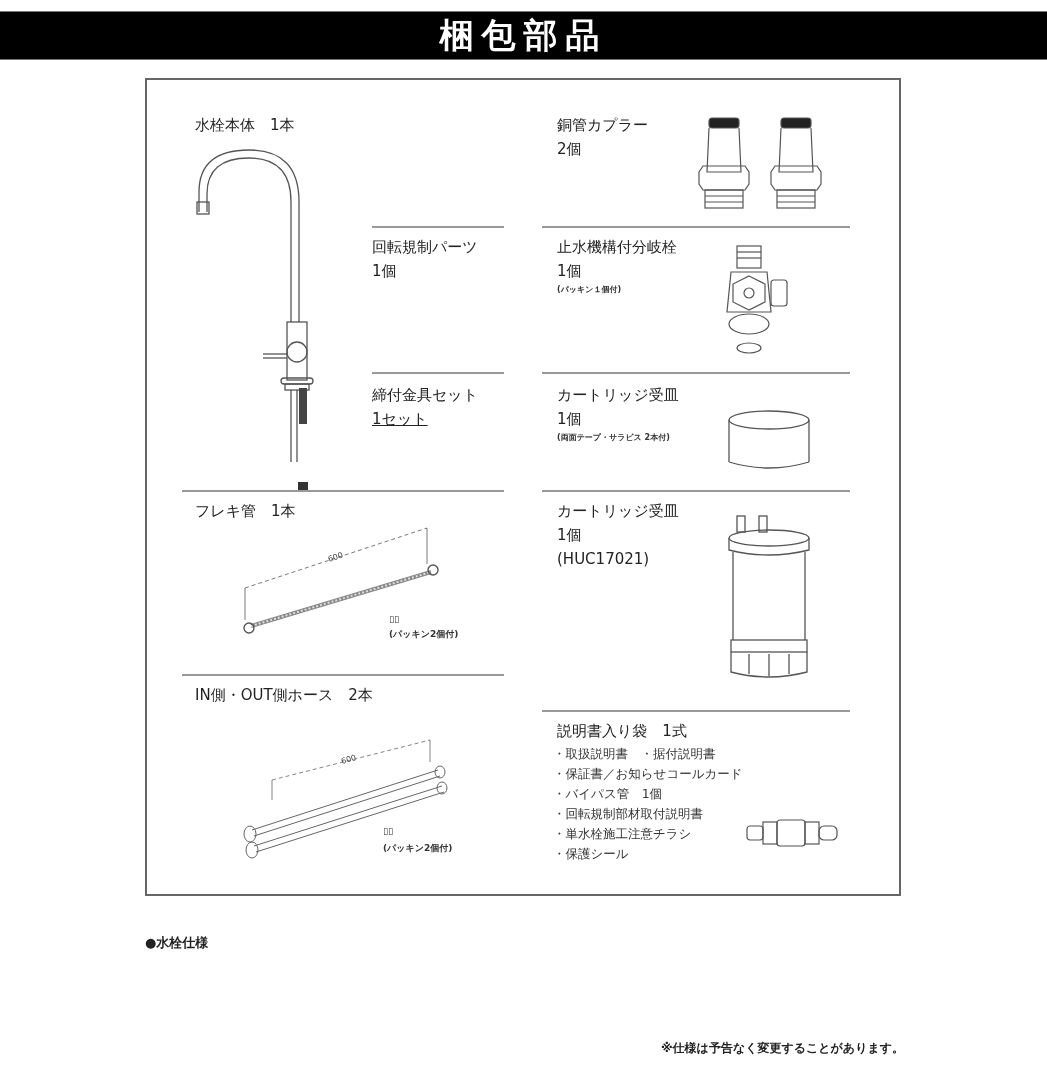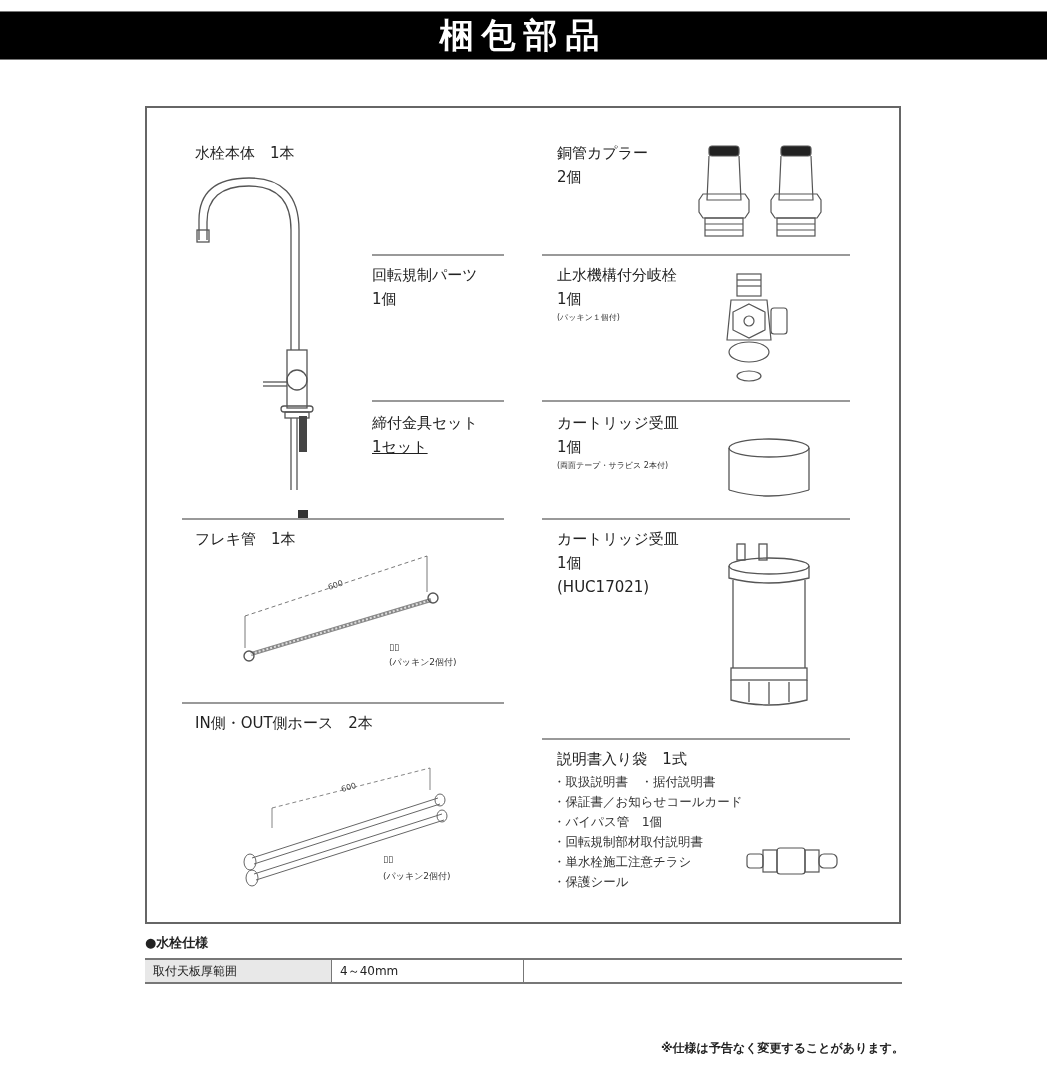--- a/index.html
+++ b/index.html
@@ -3,24 +3,24 @@
   <meta charset="utf-8">
   <style>
     html, body { margin: 0; padding: 0; background: #ffffff; }
     body { width: 1047px; height: 1080px; position: relative; overflow: hidden;
            font-family: "DejaVu Sans", "Liberation Sans", sans-serif; color: #222; }
     .title-bar { position: absolute; left: 0; top: 11px; width: 1047px; height: 47px;
                  background: #000; border-top: 1px solid #777; border-bottom: 1px solid #777;
                  display: flex; align-items: center; justify-content: center; }
     .title-bar span { color: #fff; font-size: 34px; font-weight: bold; letter-spacing: 8px; }
     .parts-box { position: absolute; left: 145px; top: 78px; width: 756px; height: 818px;
-                 border: 2px solid #666; box-sizing: border-box; margin-top: 28px; }
+                 border: 2px solid #666; box-sizing: border-box; }
     .hr { position: absolute; height: 2px; background: #999; }
     .label { position: absolute; font-size: 15px; line-height: 22px; color: #222; white-space: nowrap; }
-    .sub { position: absolute; font-size: 8px; color: #333; white-space: nowrap; }
+    .sub { position: absolute; font-size: 8px; color: #333; white-space: nowrap; font-weight: bold; }
     .list { position: absolute; font-size: 12.5px; line-height: 20px; color: #333; }
     .list div { white-space: nowrap; }
     svg { position: absolute; overflow: visible; }
     .spec-title { position: absolute; left: 145px; top: 934px; font-size: 13px; font-weight: bold; }
     table.spec { position: absolute; left: 145px; top: 958px; width: 757px; border-collapse: collapse;
                  font-size: 12px; }
     table.spec td { height: 22px; padding: 0 8px; border-bottom: 2px solid #777; }
     table.spec tr:first-child td { border-top: 2px solid #777; }
     table.spec td.h { background: #e8e8e8; width: 170px; }
     table.spec td.v { background: #fff; width: 175px; border-left: 1px solid #777; }
@@ -195,20 +195,15 @@
       <rect x="32" y="2" width="28" height="26" rx="3"></rect>
       <rect x="60" y="4" width="14" height="22"></rect>
       <rect x="74" y="8" width="18" height="14" rx="5"></rect>
     </g>
   </svg>
 </div>
 
 <div class="spec-title">●水栓仕様</div>
 <table class="spec">
   <tbody>
-  <tr>
-    <td class="h">取付天板厚範囲</td>
-    <td class="v">4～40mm</td>
-    <td class="empty" colspan="2"></td>
-  </tr>
 </tbody>
   </table>
 <div class="note">※仕様は予告なく変更することがあります。</div>
 
 </body></html>

